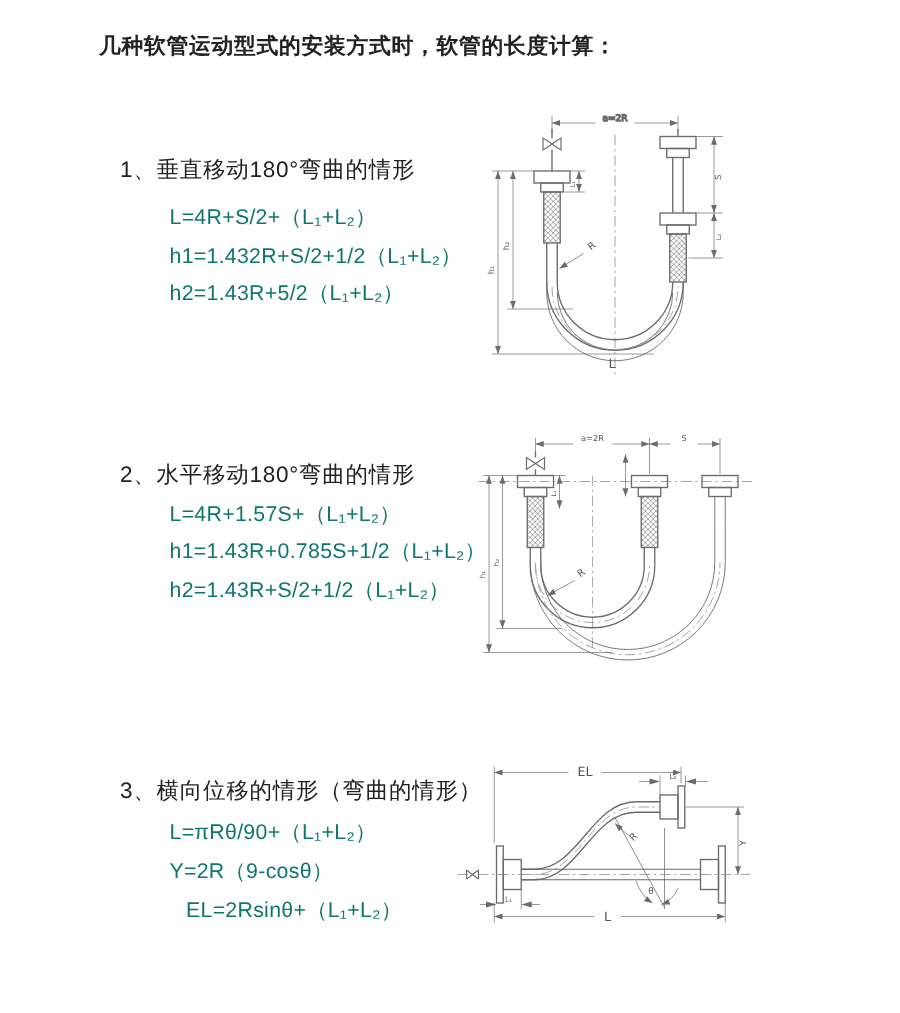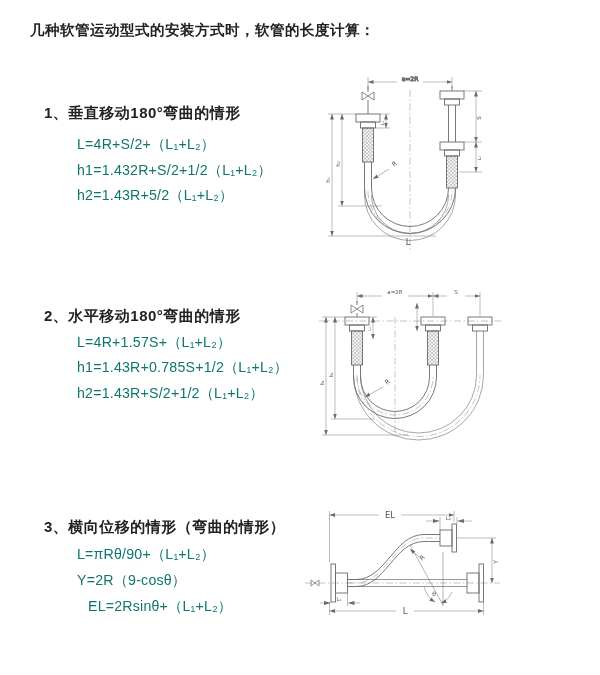--- a/index.html
+++ b/index.html
@@ -1,20 +1,20 @@
 <!DOCTYPE html>
 <html><head>
 <meta charset="utf-8">
 <style>
   html,body{margin:0;padding:0;background:#fff;}
   #page{position:relative;width:600px;height:675px;background:#fff;overflow:hidden;
         font-family:"Liberation Sans","DejaVu Sans",sans-serif;border-right:1px solid #c8c8c8;}
-  .t{position:absolute;white-space:nowrap;color:#222;}
+  .t{position:absolute;white-space:nowrap;color:#222;margin-left:36px;}
   .title{font-size:14.5px;font-weight:700;letter-spacing:.5px;}
-  .sec-h{font-size:15px;font-weight:700;letter-spacing:.5px;text-align:right;}
+  .sec-h{font-size:15px;font-weight:400;letter-spacing:.5px;text-align:right;}
   .formula{font-size:14.2px;font-weight:500;letter-spacing:.2px;color:#0f766e;}
   .diag{position:absolute;}
   svg{display:block;}
   svg text{font-family:"DejaVu Sans","Liberation Sans",sans-serif;fill:#555;}
 </style>
 </head>
 <body>
 
 <div id="page">
 

